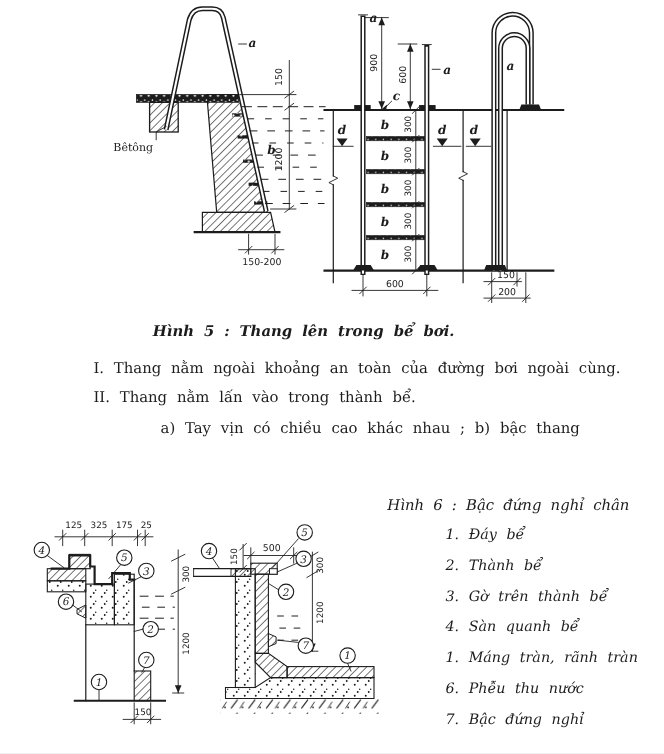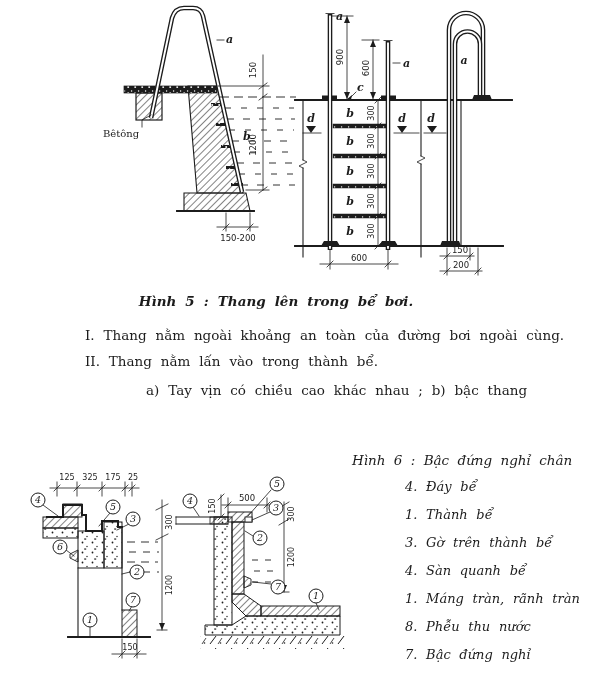--- a/index.html
+++ b/index.html
@@ -404,22 +404,22 @@
         <text class="co" text-anchor="middle" x="278" y="160.4">7</text>
         <line class="ln thn" x1="316" y1="173" x2="319" y2="180"></line>
         <circle cx="316" cy="166" r="7" fill="#fff" stroke="#1c1c1c"></circle>
         <text class="co" text-anchor="middle" x="316" y="169.4">1</text>
       </g>
     </g>
   </svg>
 
   <div class="fig6-title">Hình 6 : Bậc đứng nghỉ chân</div>
   <div class="fig6-list">
-    <div class="fig6-item">4. Đáy bể</div>
-    <div class="fig6-item">1. Thành bể</div>
+    <div class="fig6-item">1. Đáy bể</div>
+    <div class="fig6-item">2. Thành bể</div>
     <div class="fig6-item">3. Gờ trên thành bể</div>
     <div class="fig6-item">4. Sàn quanh bể</div>
     <div class="fig6-item">1. Máng tràn, rãnh tràn</div>
-    <div class="fig6-item">8. Phễu thu nước</div>
+    <div class="fig6-item">6. Phễu thu nước</div>
     <div class="fig6-item">7. Bậc đứng nghỉ</div>
   </div>
 
 </div>
 
 </body></html>

